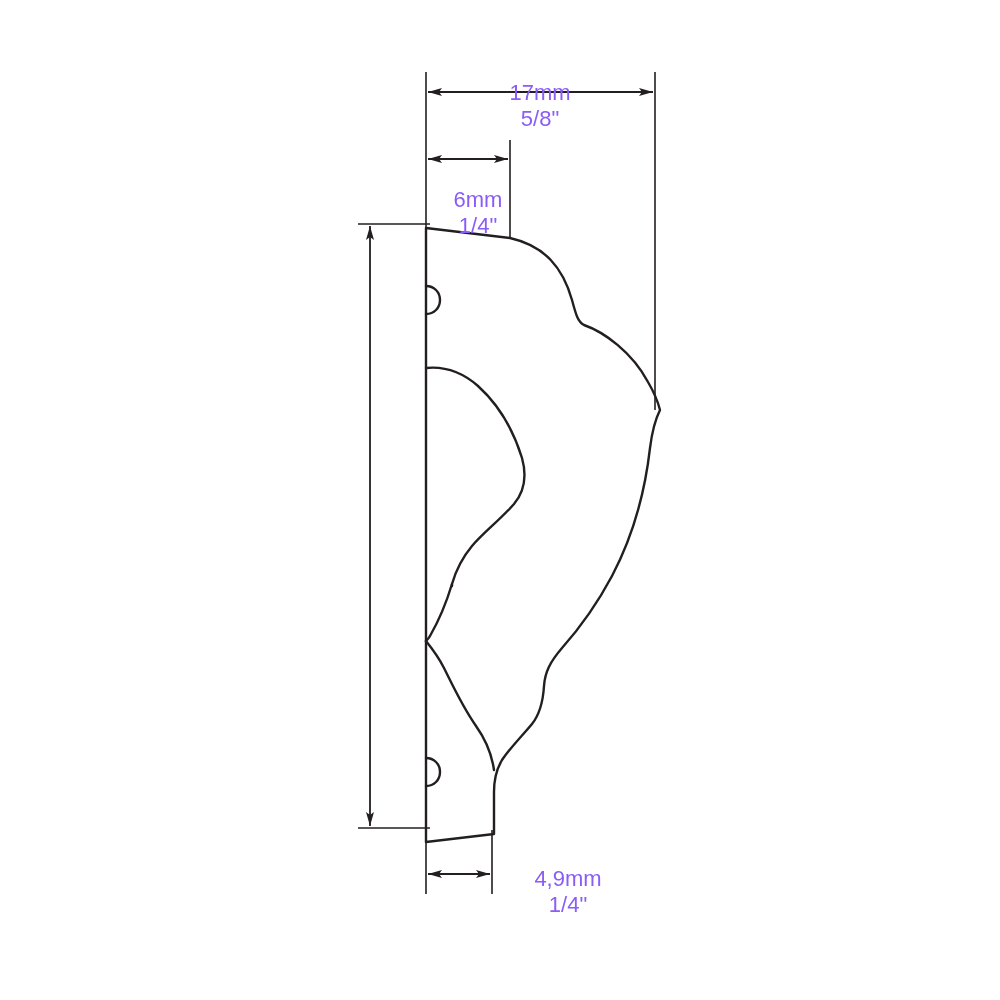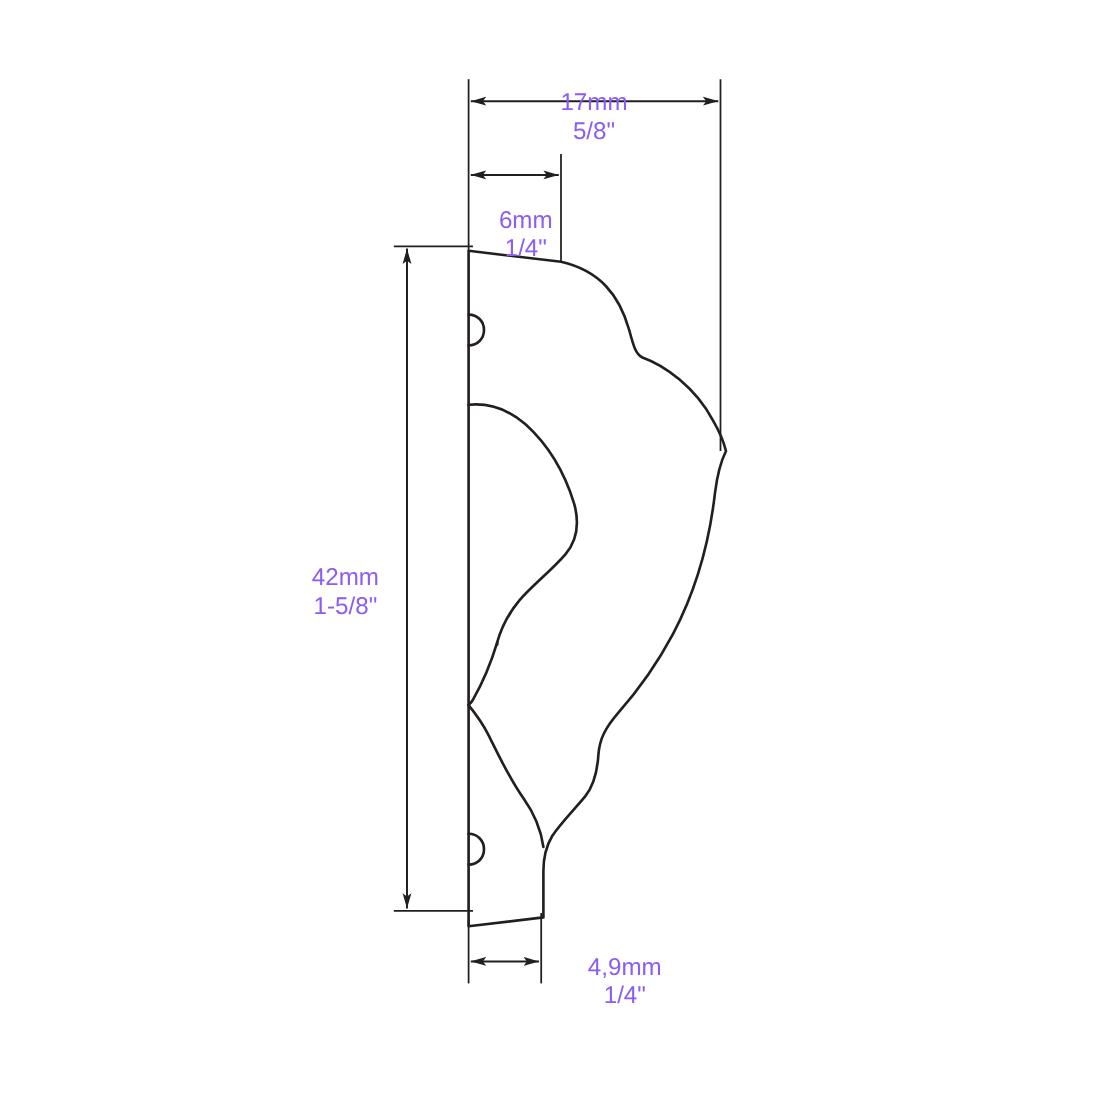--- a/index.html
+++ b/index.html
@@ -124,23 +124,19 @@
   <div class="dim-label" style="left: 460px; top: 80px; width: 160px;">
     <span>17mm</span>
     <span class="l2">5/8"</span>
   </div>
 
   <div class="dim-label" style="left: 388px; top: 147px; width: 180px; margin-top: 40px;">
     <span>6mm</span>
     <span class="l2">1/4"</span>
   </div>
 
-  <div class="dim-label" style="left: 254px; top: 512px; width: 120px;">
-    <span>42mm</span>
-    <span class="l2">1-5/8"</span>
-  </div>
 
   <div class="dim-label" style="left: 488px; top: 866px; width: 160px; text-align: center;">
     <span>4,9mm</span>
     <span class="l2">1/4"</span>
   </div>
 
 </div>
 
 </body></html>

